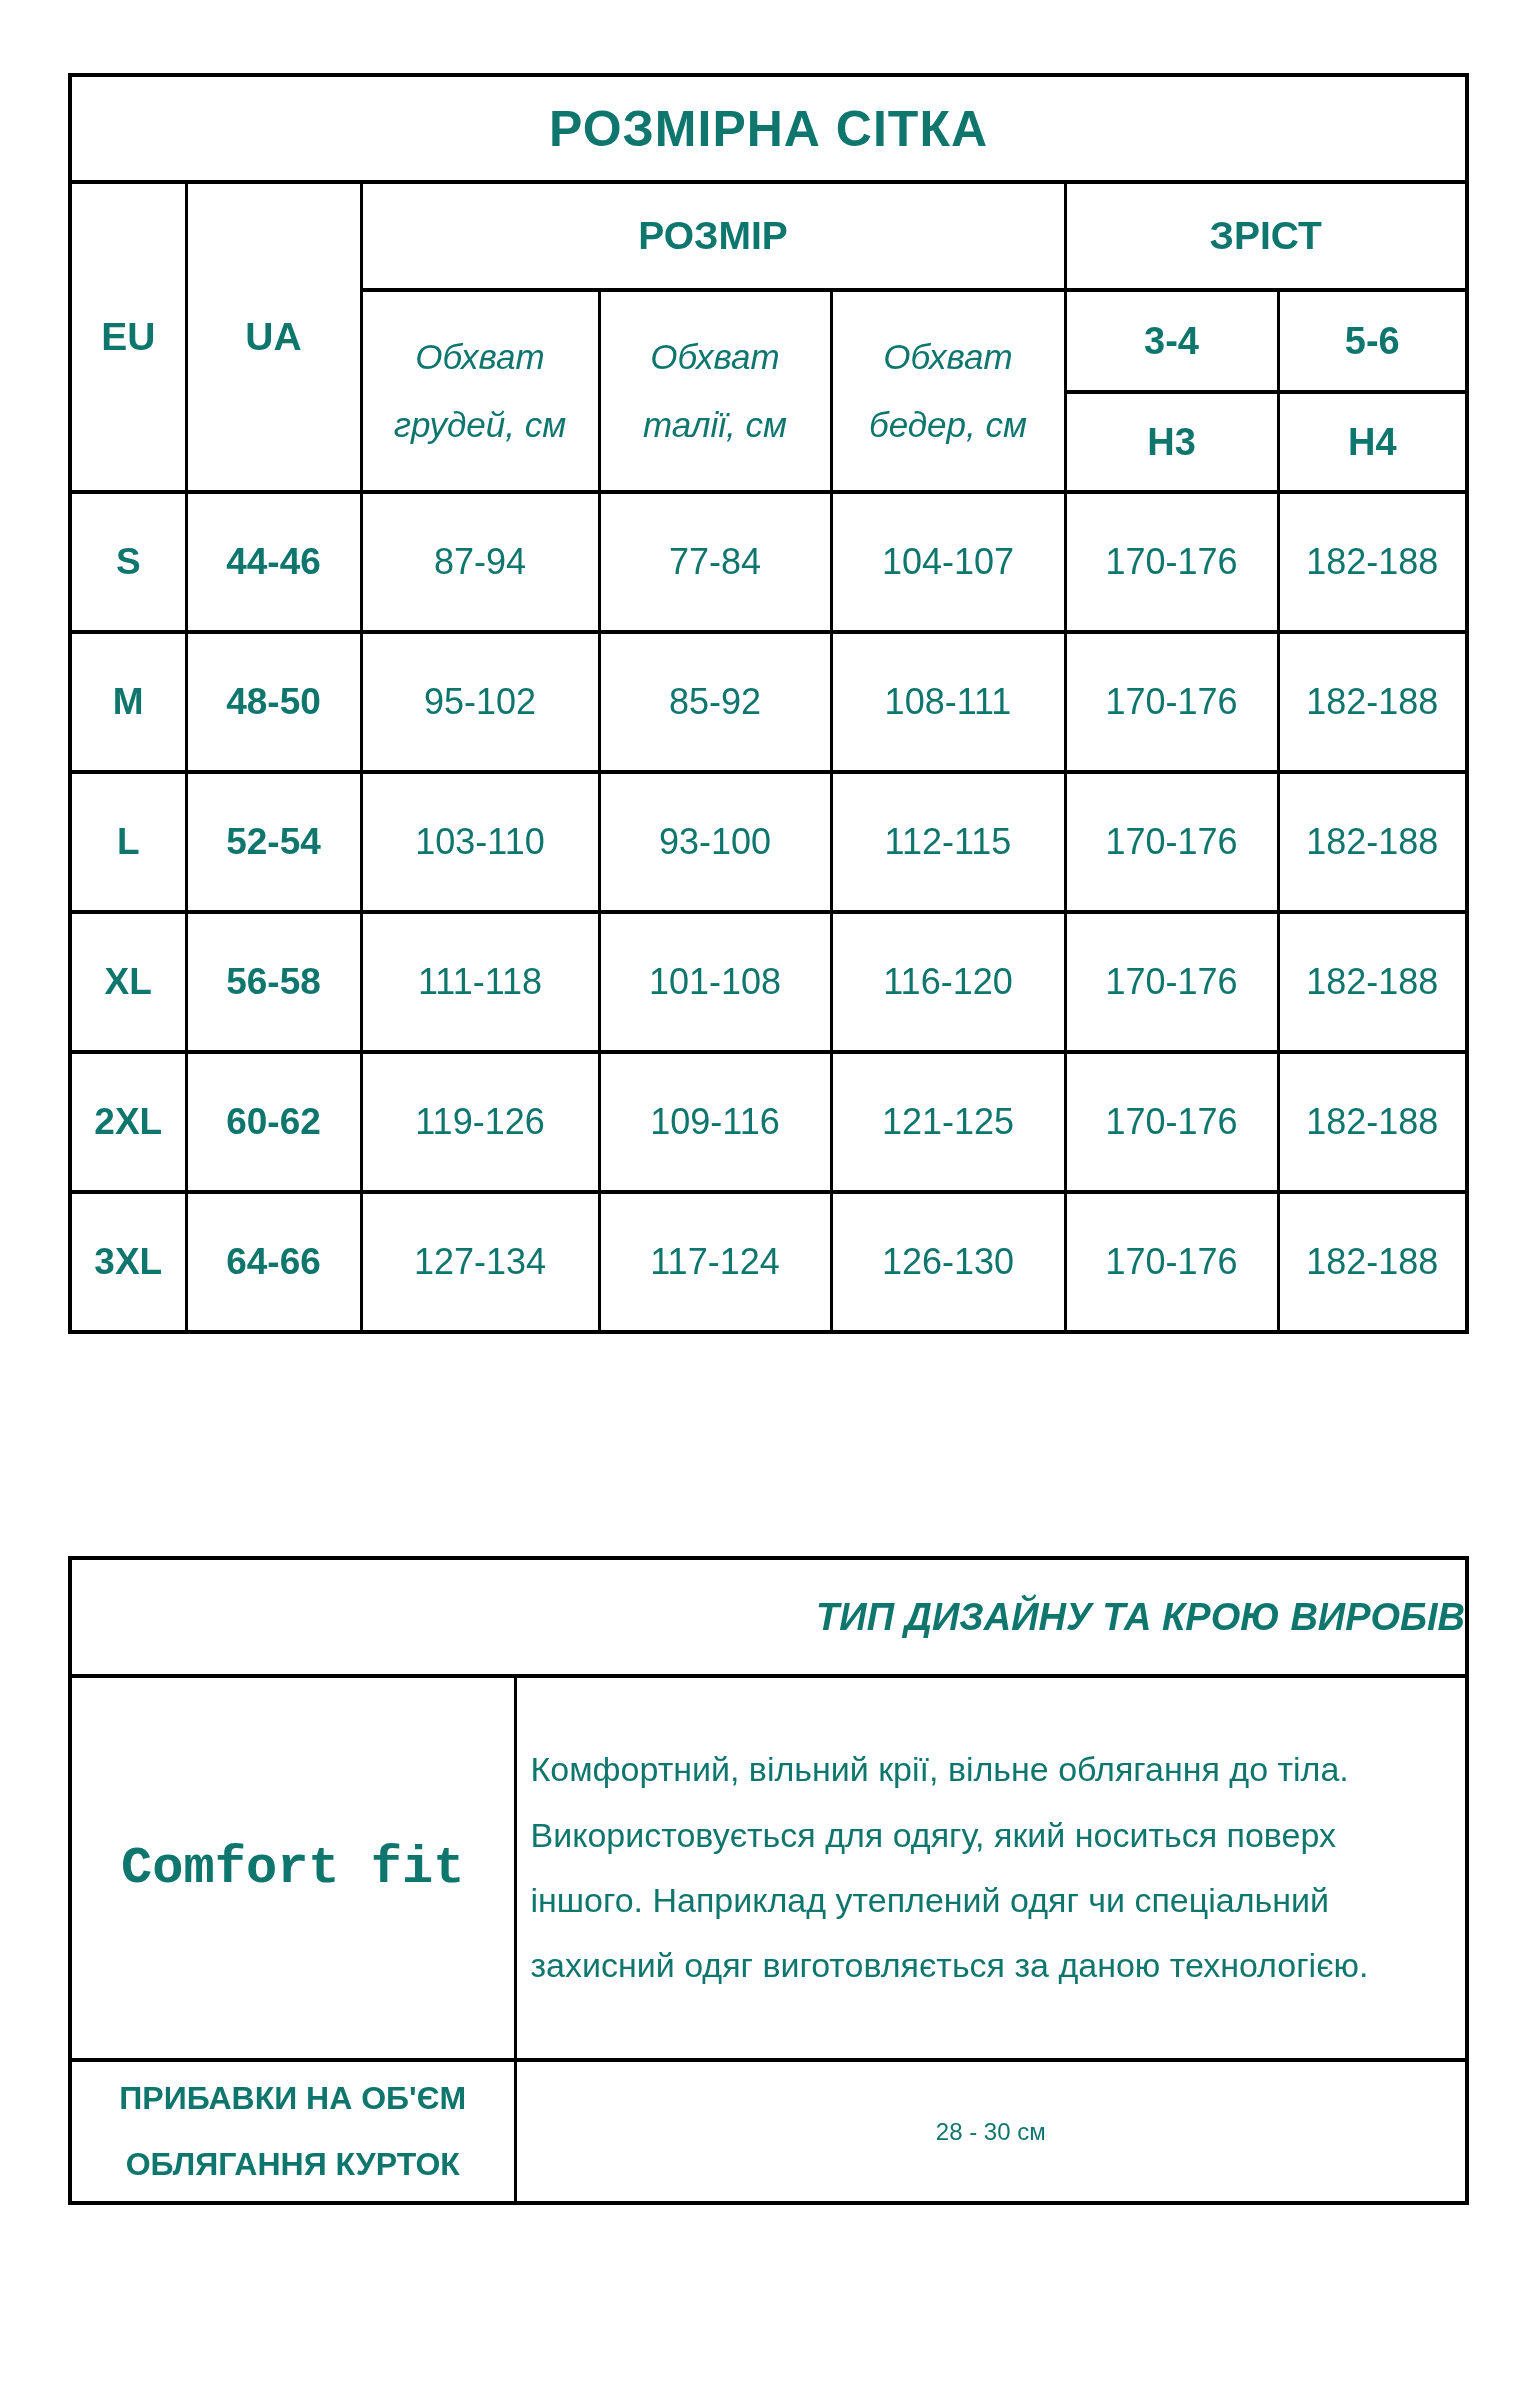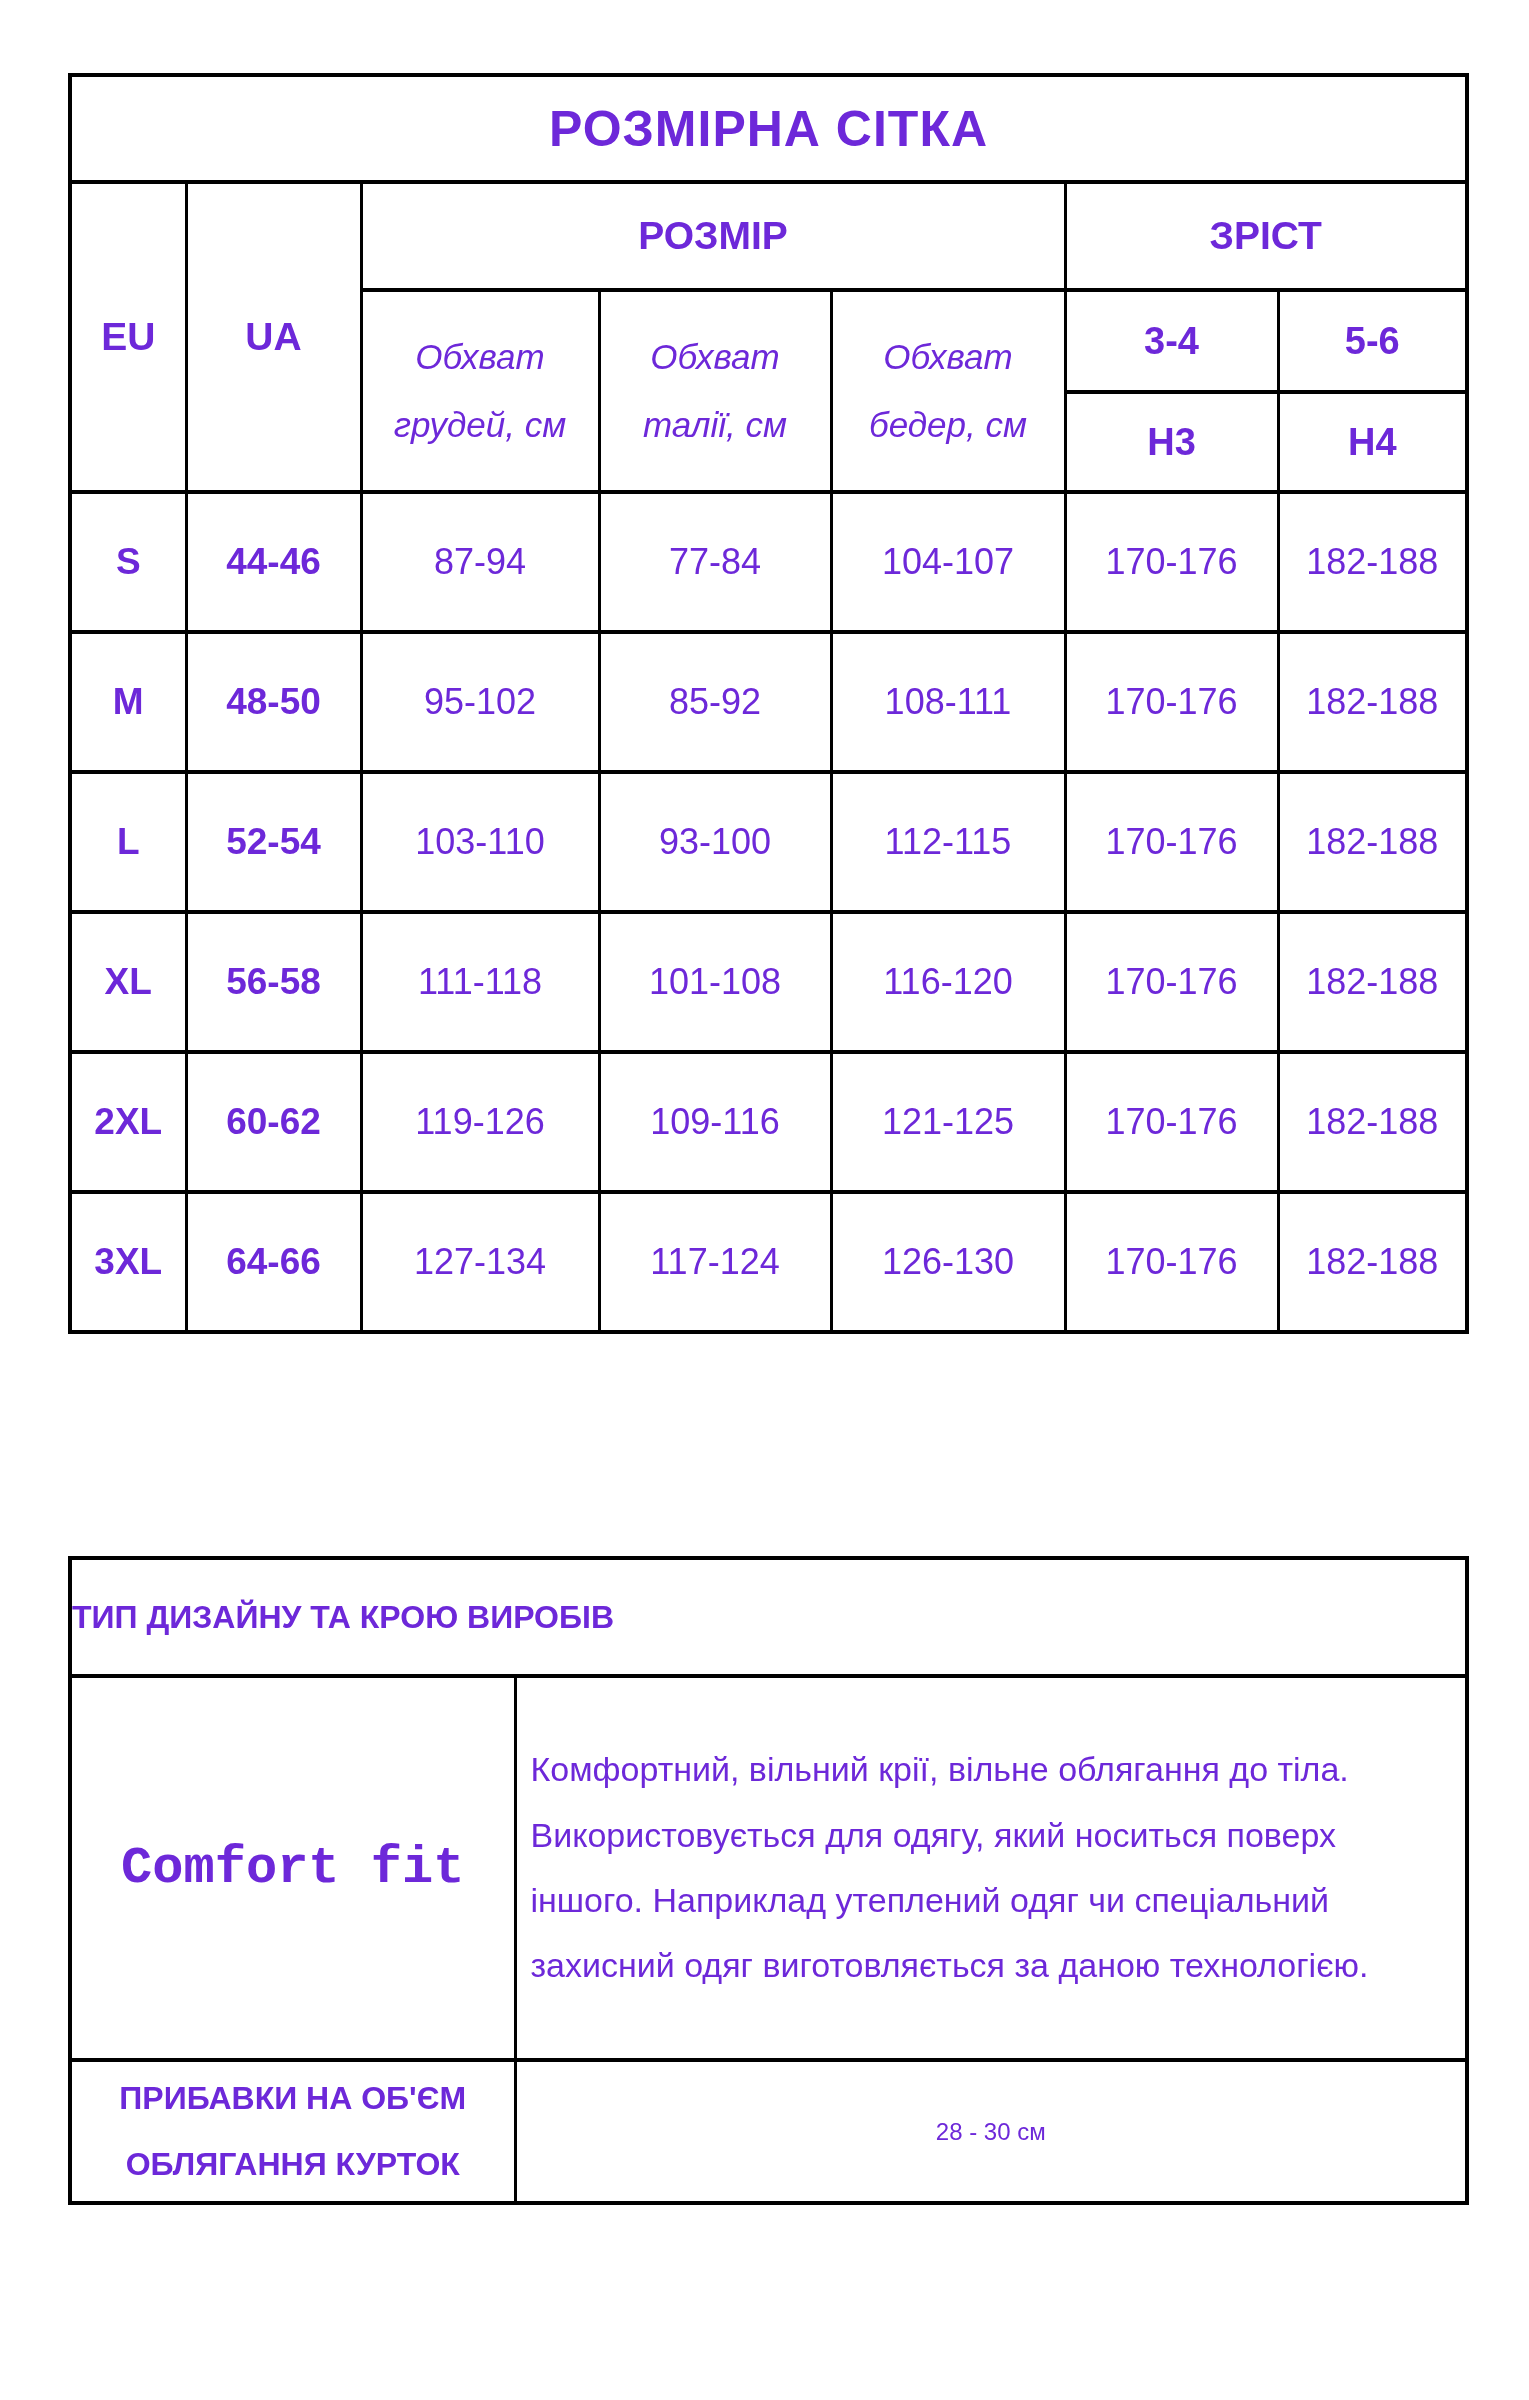--- a/index.html
+++ b/index.html
@@ -6,21 +6,21 @@
     margin: 0;
     padding: 0;
     background: #ffffff;
   }
   .canvas {
     position: relative;
     width: 1529px;
     height: 2400px;
     background: #ffffff;
     font-family: "Liberation Sans", "DejaVu Sans", sans-serif;
-    color: #6d28d9;
+    color: #0f766e;
   }
 
   
   table.size-table {
     position: absolute;
     left: 68px;
     top: 73px;
     width: 1397px;
     border-collapse: collapse;
     table-layout: fixed;
@@ -97,24 +97,25 @@
     border-bottom-width: 4px;
     background: #fff;
     vertical-align: middle;
   }
   .design-table tr.d-title-row { height: 118px; }
   .design-table tr.d-fit-row   { height: 384px; }
   .design-table tr.d-jack-row  { height: 143px; }
   .design-table tr.d-pant-row  { height: 139px; }
 
   .design-table .d-title {
-    font-size: 32px;
-    font-weight: bold;
-    text-align: left;
-    padding: 0;
+    font-size: 38px;
+    font-weight: bold;
+    text-align: right;
+    padding: 0;
+    font-style: italic;
   }
   .design-table .d-fit-label {
     font-size: 52px;
     font-weight: bold;
     text-align: center;
     padding: 0;
     font-family: Liberation Mono, monospace;
   }
   .design-table .d-fit-text {
     font-size: 34px;

